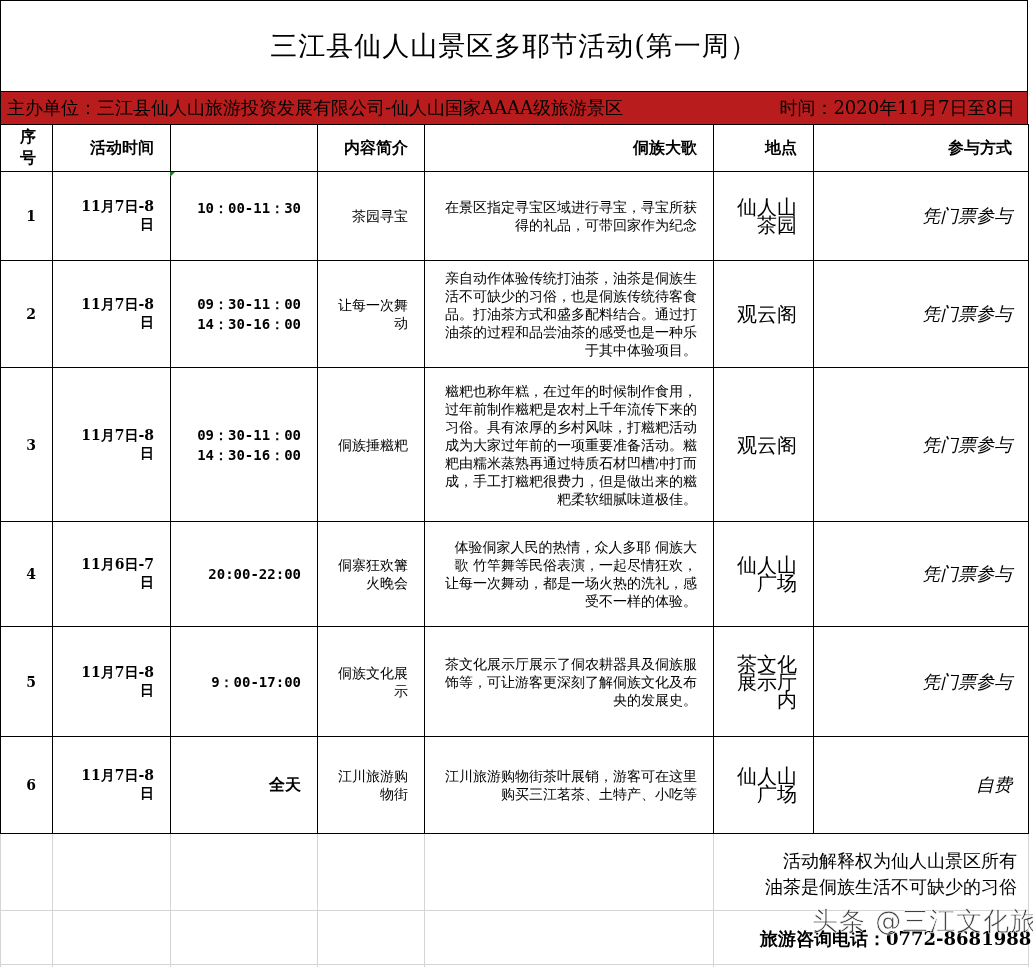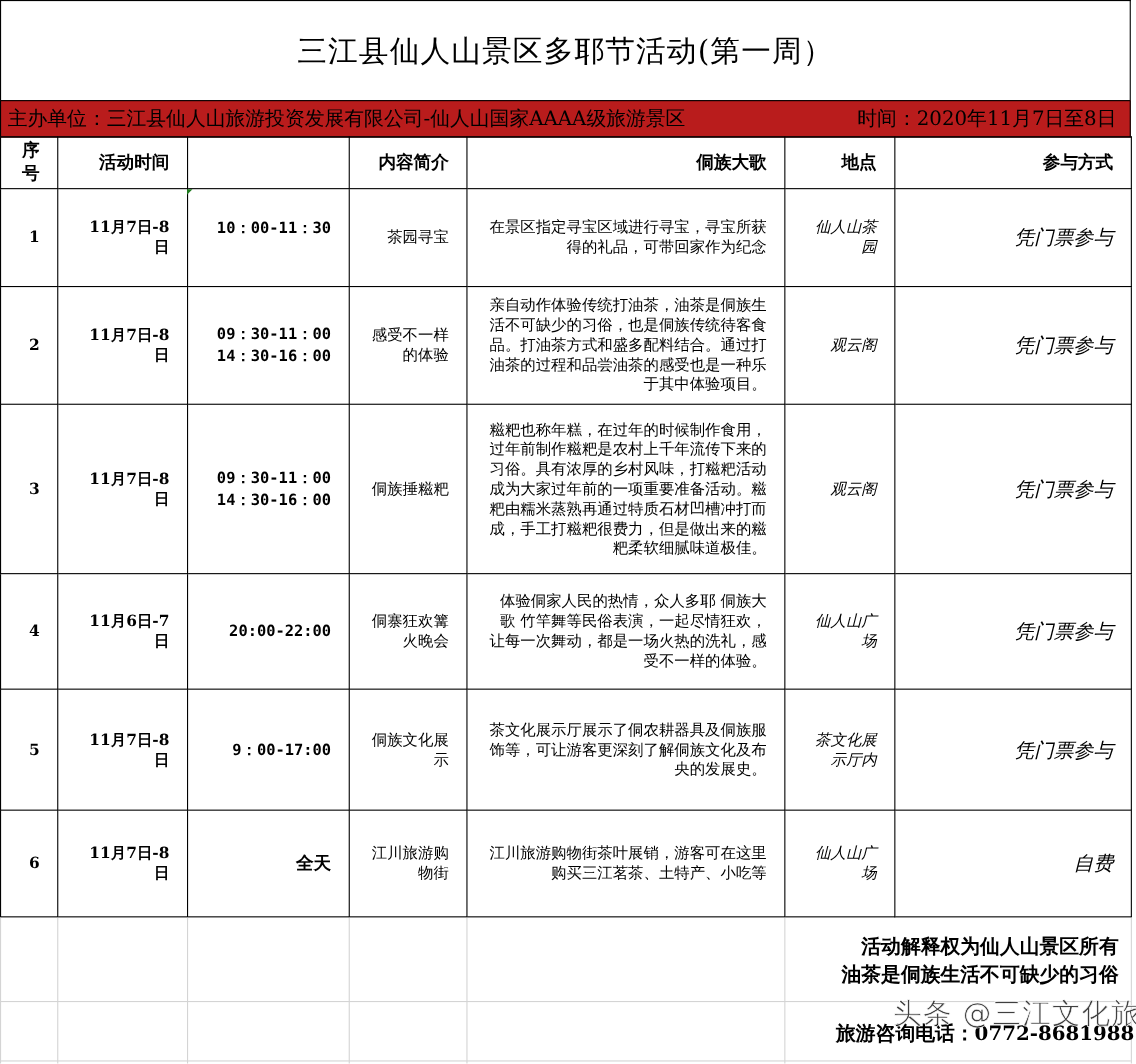--- a/index.html
+++ b/index.html
@@ -15,26 +15,26 @@
              justify-content: space-between; padding: 0 12px 0 6px; font-size: 18px;
              font-family: "DejaVu Serif", "Liberation Serif", serif; background: #b91c1c; }
   table.grid { position: absolute; left: 0; top: 124px; border-collapse: collapse; table-layout: fixed; }
   table.grid td, table.grid th { border: 1px solid #000; padding: 0 16px; vertical-align: middle; text-align: right; }
   th { font-weight: bold; font-size: 16px; height: 46px; text-align: center; }
   td.num { text-align: center; font-family: "DejaVu Serif", "Liberation Serif", serif; font-weight: bold; font-size: 14px; }
   td.date { text-align: center; font-family: "DejaVu Serif", "Liberation Serif", serif; font-weight: bold; font-size: 14px; }
   td.time { text-align: center; font-family: "DejaVu Sans Mono", "Liberation Mono", monospace; font-weight: bold; font-size: 14px; line-height: 20px; white-space: pre-line; }
   td.name { text-align: center; font-size: 14px; line-height: 18px; }
   td.desc { text-align: left; font-size: 14px; line-height: 18px; padding-left: 2px; padding-right: 6px; }
-  td.loc { text-align: center; font-size: 14px; line-height: 18px; font-style: italic; }
+  td.loc { text-align: center; font-size: 20px; line-height: 18px; }
   td.part { text-align: center; font-size: 18px; font-style: italic; }
   .lower { position: absolute; left: 0; top: 834px; width: 1033px; height: 133px; }
   .gl-v { position: absolute; top: 0; bottom: 0; width: 0; border-left: 1px solid #d4d4d4; }
   .gl-h { position: absolute; left: 0; right: 5px; height: 0; border-top: 1px solid #d4d4d4; }
-  .note { position: absolute; right: 16px; font-weight: bold; font-size: 18px; line-height: 26px;
+  .note { position: absolute; right: 16px; font-weight: normal; font-size: 18px; line-height: 26px;
           font-family: "DejaVu Serif", "Liberation Serif", serif; }
   .hotline { position: absolute; left: 724px; top: 93px; font-weight: bold; font-size: 18px;
              font-family: "DejaVu Serif", "Liberation Serif", serif; white-space: nowrap; margin-left: 36px; }
   .watermark { position: absolute; left: 812px; top: 70px; font-size: 26px; color: rgba(0,0,0,0.75);
                font-family: "DejaVu Sans", sans-serif; white-space: nowrap; letter-spacing: 1px;
                -webkit-text-stroke: 0.6px #fff; }
   .marker { position: absolute; left: 170px; top: 172px; width: 0; height: 0;
             border-top: 5px solid #1e7b1e; border-right: 5px solid transparent; }
 </style>
 </head>
@@ -80,21 +80,21 @@
         <td class="name">茶园寻宝</td>
         <td class="desc">在景区指定寻宝区域进行寻宝，寻宝所获得的礼品，可带回家作为纪念</td>
         <td class="loc">仙人山茶园</td>
         <td class="part">凭门票参与</td>
       </tr>
       <tr style="height:107px">
         <td class="num">2</td>
         <td class="date">11月7日-8日</td>
         <td class="time">09：30-11：00
 14：30-16：00</td>
-        <td class="name">感受不一样的体验</td>
+        <td class="name">让每一次舞动</td>
         <td class="desc">亲自动作体验传统打油茶，油茶是侗族生活不可缺少的习俗，也是侗族传统待客食品。打油茶方式和盛多配料结合。通过打油茶的过程和品尝油茶的感受也是一种乐于其中体验项目。</td>
         <td class="loc">观云阁</td>
         <td class="part">凭门票参与</td>
       </tr>
       <tr style="height:154px">
         <td class="num">3</td>
         <td class="date">11月7日-8日</td>
         <td class="time">09：30-11：00
 14：30-16：00</td>
         <td class="name">侗族捶糍粑</td>

